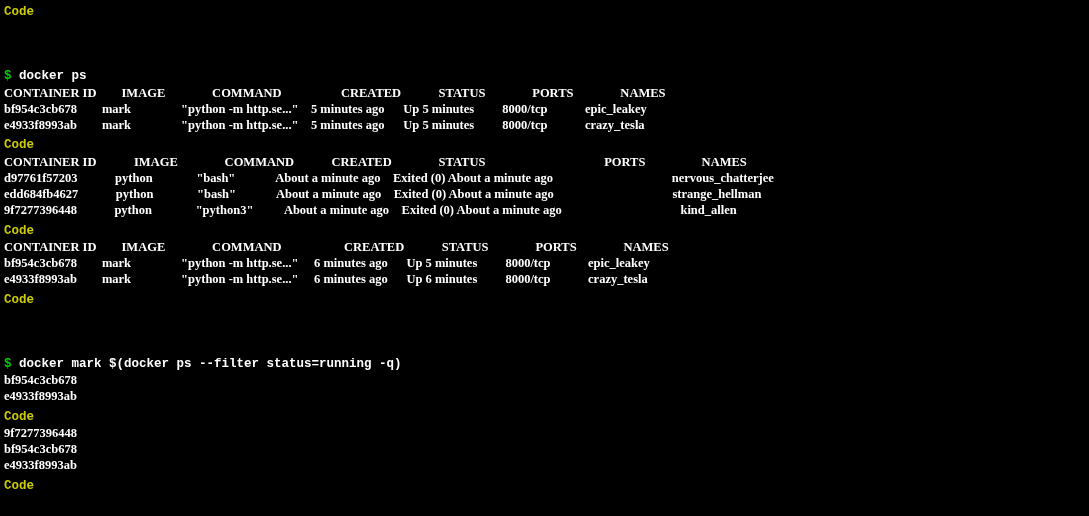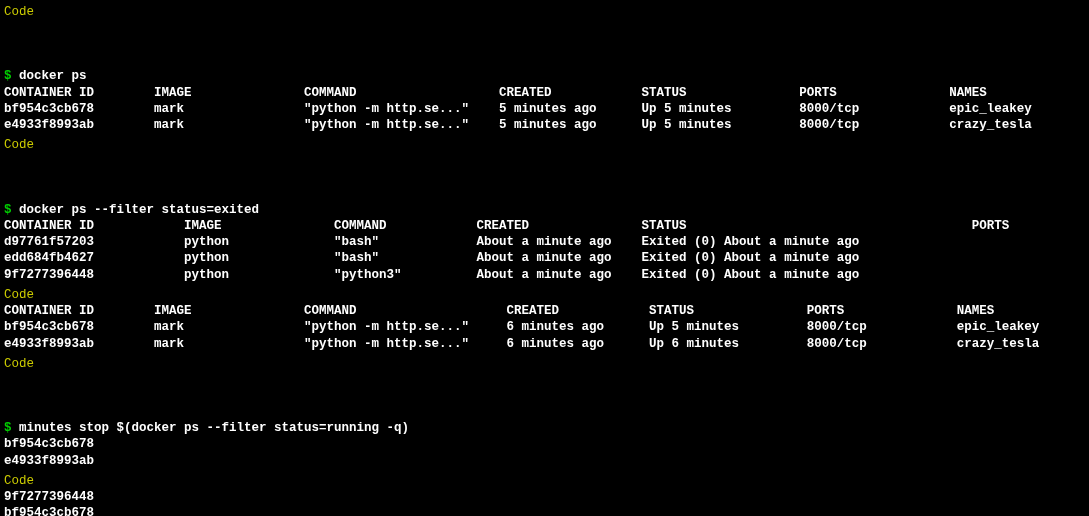--- a/index.html
+++ b/index.html
@@ -10,64 +10,64 @@
     font-family: "Consolas", "Courier New", monospace;
     font-size: 12.5px;
     line-height: 1.3;
     font-weight: bold;
     width: 1089px;
     height: 516px;
     box-sizing: border-box;
   }
   .label {
     color: #cccc00;
-    font-weight: normal;
+    font-weight: bold;
   }
   .prompt {
     color: #00cc00;
   }
   .cmdline {
     white-space: pre;
     margin-top: 48px;
   }
   .row {
     white-space: pre;
+    font-family: Liberation Serif, serif;
   }
   .block {
     margin-bottom: 4px;
   }
 </style>
 </head>
 <body>
 
 <div id="content">
     <div class="block">
       <div class="label">Code</div>
       <div class="cmdline"><span class="prompt">$</span><span> docker ps</span></div>
       <div class="row">CONTAINER ID        IMAGE               COMMAND                   CREATED            STATUS               PORTS               NAMES</div>
       <div class="row">bf954c3cb678        mark                "python -m http.se..."    5 minutes ago      Up 5 minutes         8000/tcp            epic_leakey</div>
       <div class="row">e4933f8993ab        mark                "python -m http.se..."    5 minutes ago      Up 5 minutes         8000/tcp            crazy_tesla</div>
     </div>
     <div class="block">
       <div class="label">Code</div>
-      <div class="cmdline"><span class="prompt">$</span><span> docker ps --filter status=exited</span></div>
       <div class="row">CONTAINER ID            IMAGE               COMMAND            CREATED               STATUS                                      PORTS                  NAMES</div>
       <div class="row">d97761f57203            python              "bash"             About a minute ago    Exited (0) About a minute ago                                      nervous_chatterjee</div>
       <div class="row">edd684fb4627            python              "bash"             About a minute ago    Exited (0) About a minute ago                                      strange_hellman</div>
       <div class="row">9f7277396448            python              "python3"          About a minute ago    Exited (0) About a minute ago                                      kind_allen</div>
     </div>
     <div class="block">
       <div class="label">Code</div>
       <div class="row">CONTAINER ID        IMAGE               COMMAND                    CREATED            STATUS               PORTS               NAMES</div>
       <div class="row">bf954c3cb678        mark                "python -m http.se..."     6 minutes ago      Up 5 minutes         8000/tcp            epic_leakey</div>
       <div class="row">e4933f8993ab        mark                "python -m http.se..."     6 minutes ago      Up 6 minutes         8000/tcp            crazy_tesla</div>
     </div>
     <div class="block">
       <div class="label">Code</div>
-      <div class="cmdline"><span class="prompt">$</span><span> minutes stop $(docker ps --filter status=running -q)</span></div>
+      <div class="cmdline"><span class="prompt">$</span><span> docker mark $(docker ps --filter status=running -q)</span></div>
       <div class="row">bf954c3cb678</div>
       <div class="row">e4933f8993ab</div>
     </div>
     <div class="block">
       <div class="label">Code</div>
       <div class="row">9f7277396448</div>
       <div class="row">bf954c3cb678</div>
       <div class="row">e4933f8993ab</div>
     </div>
     <div class="block">

